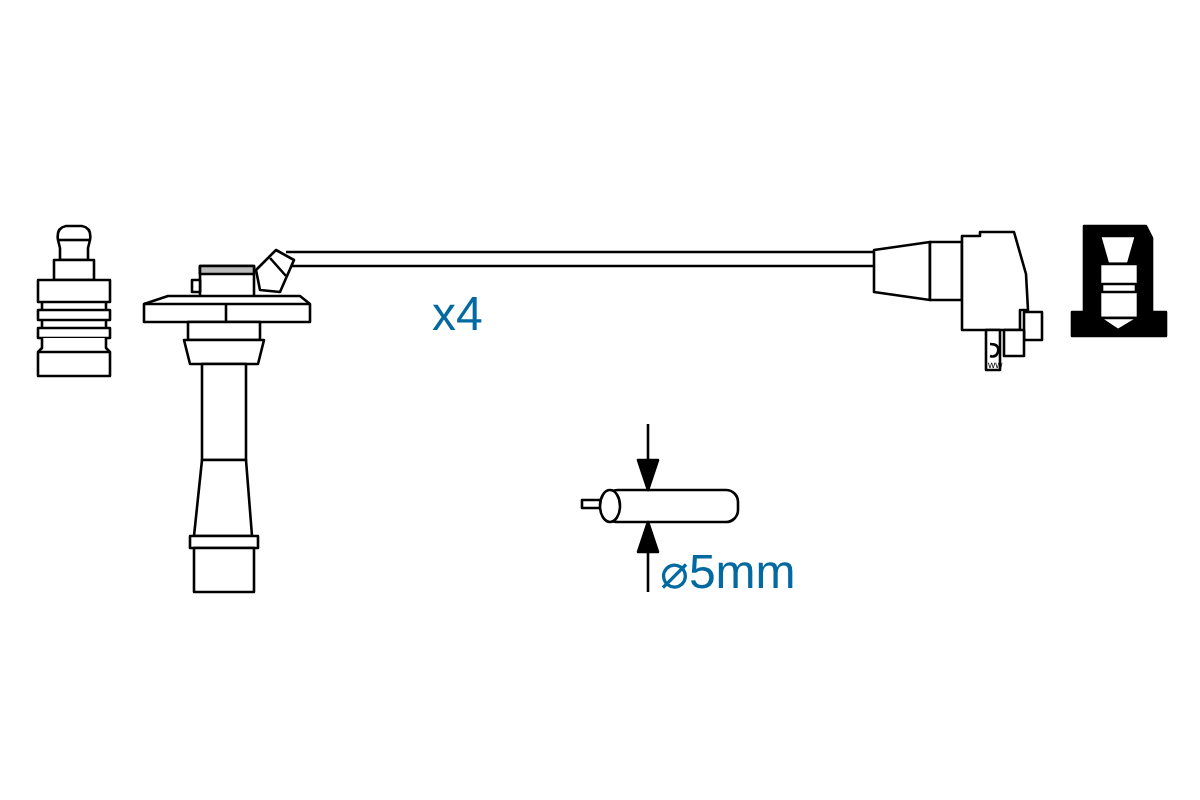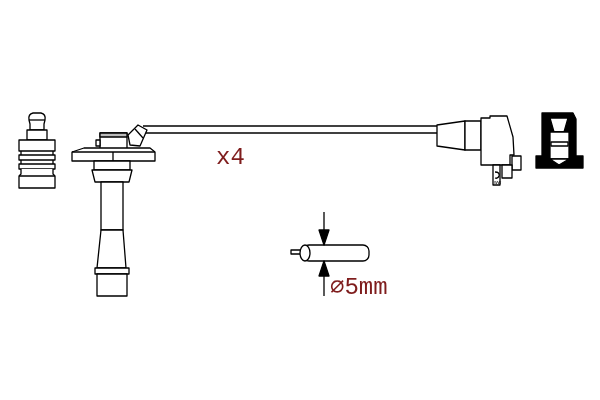--- a/index.html
+++ b/index.html
@@ -1,18 +1,18 @@
 <!DOCTYPE html>
 <html><head>
 <meta charset="utf-8">
 <style>
   html, body { margin: 0; padding: 0; background: #ffffff; }
   body { width: 600px; height: 400px; overflow: hidden; position: relative; font-family: "Liberation Sans", sans-serif; }
   #stage { position: absolute; left: 0; top: 0; width: 600px; height: 400px; }
-  .lbl { position: absolute; color: #7f1d1d; font-family: Liberation Mono, monospace; }
+  .lbl { position: absolute; color: #0369a1; font-family: Liberation Sans, sans-serif; }
   #qty { left: 216px; top: 144px; font-size: 24px; }
   #dia { left: 330px; top: 272px; font-size: 24px; text-align: right; }
   svg * { vector-effect: non-scaling-stroke; }
 </style>
 </head>
 <body>
 
 <div id="stage">
 <svg width="600" height="400" viewBox="0 0 600 400" xmlns="http://www.w3.org/2000/svg">
   <defs>

